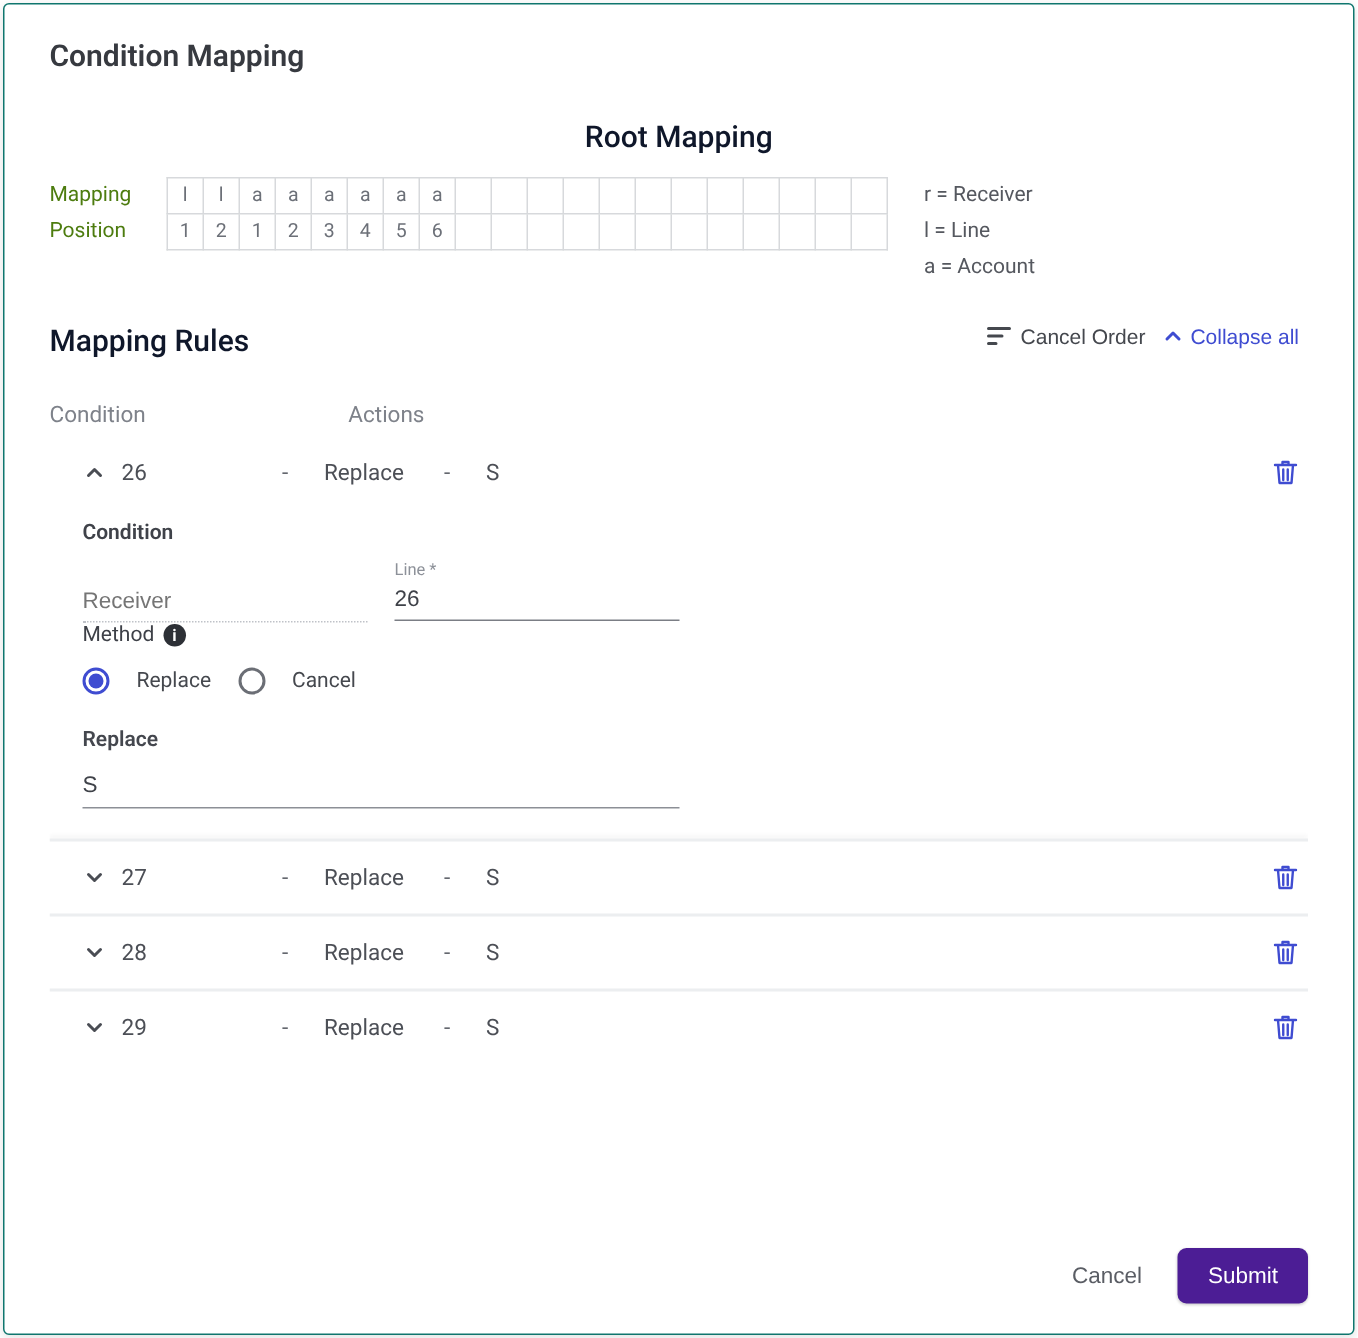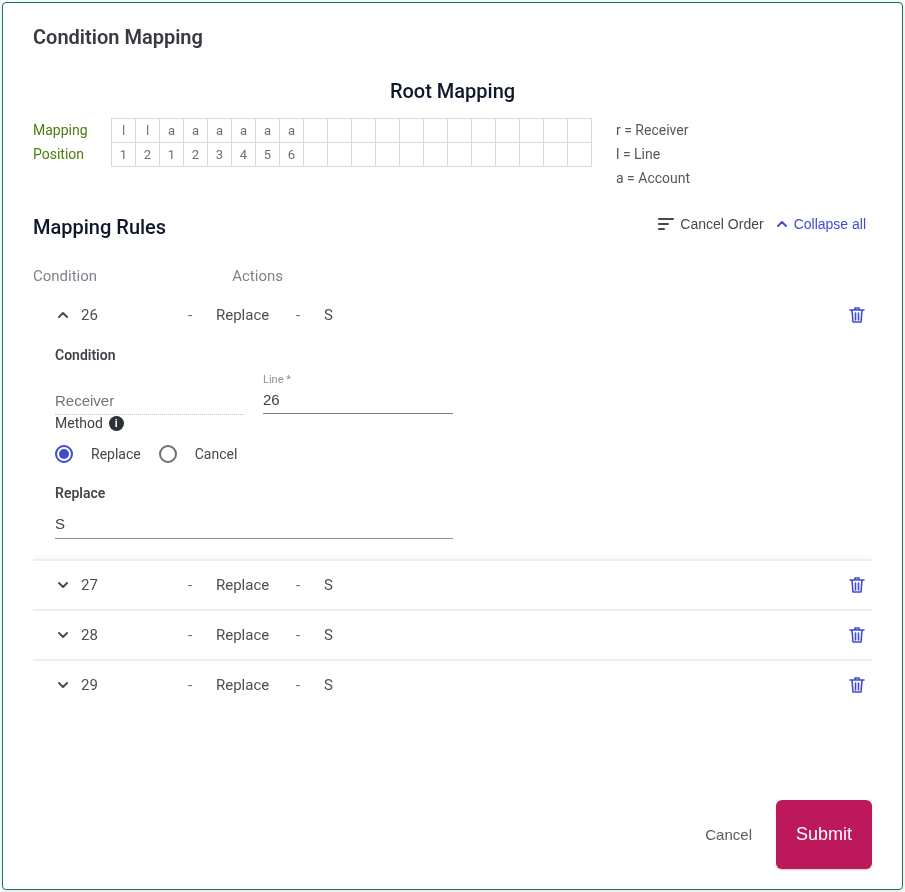--- a/index.html
+++ b/index.html
@@ -151,22 +151,22 @@
 
   
   .footer {
     display:flex; justify-content:flex-end; gap: 18px; align-items:center;
     padding-top: 18px;
   }
   .btn-text {
     background:none; border:none; font-size:15px; color:#5a5d64; cursor:pointer; padding:8px 6px;
   }
   .btn-primary {
-    background:#be185d; color:#fff; border:none; border-radius:6px;
-    padding: 24px 20px; font-size:18px; font-weight:500; cursor:pointer;
+    background:#4c1d95; color:#fff; border:none; border-radius:6px;
+    padding: 10px 20px; font-size:15px; font-weight:500; cursor:pointer;
     box-shadow: 0 1px 2px rgba(0,0,0,.2);
   }
 
   svg { display:block; }
 </style>
 </head>
 <body>
 
 <div class="dialog">
 

